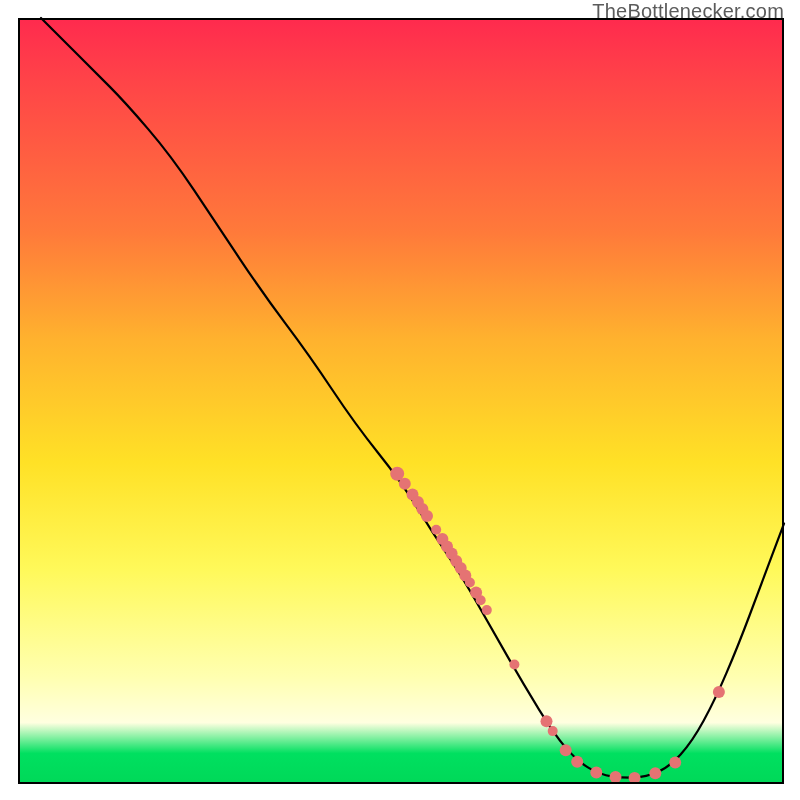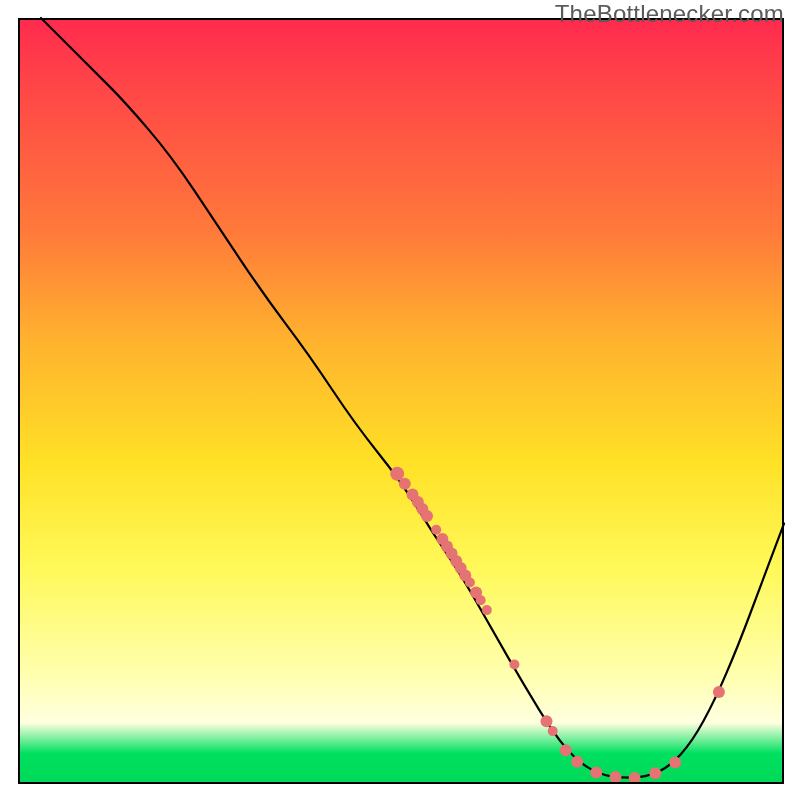--- a/index.html
+++ b/index.html
@@ -37,21 +37,21 @@
   }
   .plot-border {
     position: absolute;
     border: 2px solid #000;
     pointer-events: none;
     box-sizing: border-box;
   }
   .watermark {
     position: absolute;
     color: #5b5b5b;
-    font-size: 24px;
+    font-size: 20px;
     font-weight: 500;
     letter-spacing: 0.2px;
     -webkit-font-smoothing: antialiased;
   }
   svg.curve-layer {
     position: absolute;
     left: 0;
     top: 0;
     pointer-events: none;
   }

